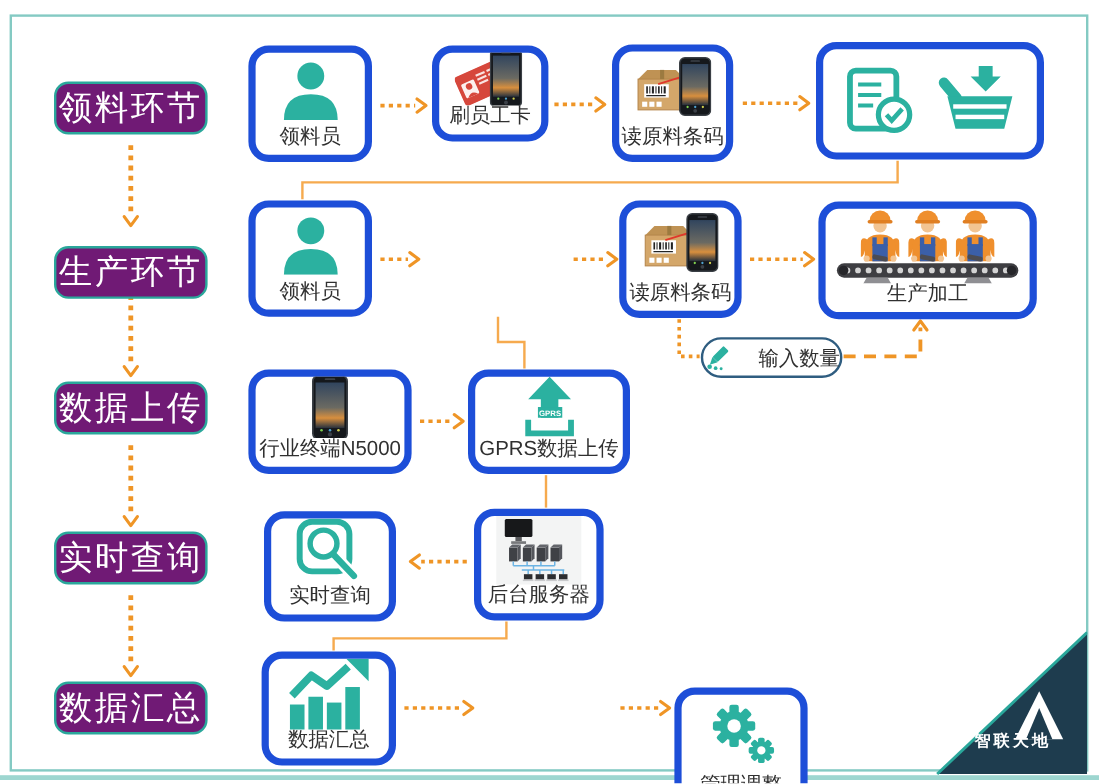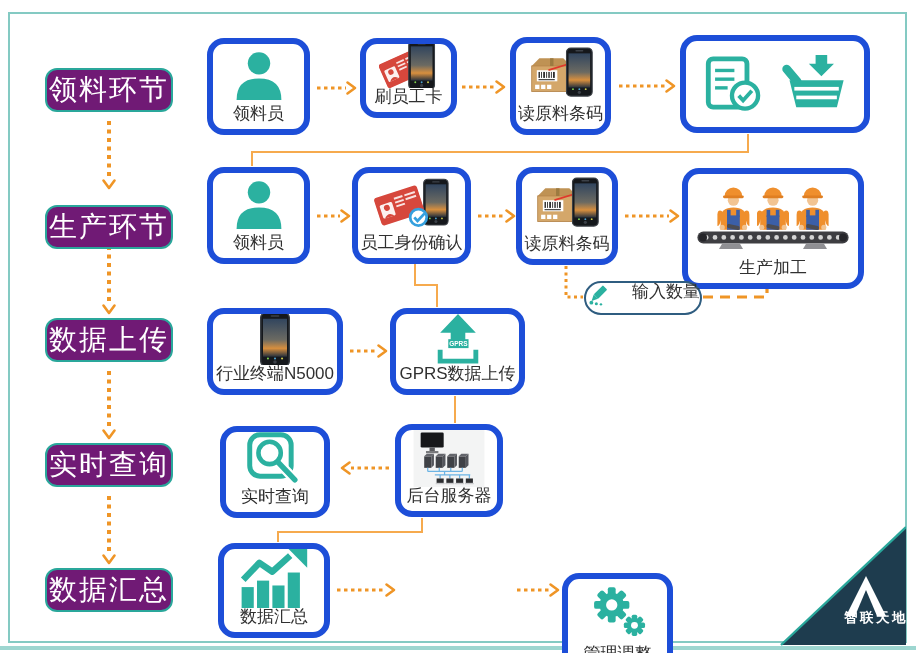--- a/index.html
+++ b/index.html
@@ -15,25 +15,25 @@
   .solid{stroke:#f6aa4e;stroke-width:2;fill:none;}
   .chev{stroke:#ef9526;stroke-width:2.6;fill:none;stroke-linecap:round;stroke-linejoin:round;}
   .stage{position:absolute;width:128px;height:44px;background:#701a75;border:2px solid #2aa79b;
          border-radius:12px;color:#fff;display:flex;align-items:center;justify-content:center;
          font-size:28px;letter-spacing:2px;box-sizing:border-box;z-index:2;white-space:nowrap;}
   .node{position:absolute;background:#fff;border:6px solid #1d4ed8;border-radius:17px;
         display:flex;flex-direction:column;align-items:center;box-sizing:border-box;z-index:2;}
   .icwrap{flex:1;display:flex;align-items:center;justify-content:center;width:100%;overflow:hidden;}
   .nlabel{font-size:17px;color:#303030;padding-bottom:7px;white-space:nowrap;line-height:1;}
   .inputqty{position:absolute;left:584px;top:281px;width:118px;height:34px;background:#fff;
-            border:2px solid #2f5d80;border-radius:17px;display:flex;align-items:flex-start;justify-content:center;
+            border:2px solid #2f5d80;border-radius:17px;display:flex;align-items:center;justify-content:center;
             gap:23px;box-sizing:border-box;z-index:2;}
   .inputqty .nlabel{padding-bottom:0;font-size:17px;}
   .logo-svg{position:absolute;left:780px;top:526px;z-index:2;}
-  .brand{position:absolute;left:812px;top:609px;width:96px;text-align:right;color:#fff;
+  .brand{position:absolute;left:812px;top:609px;width:96px;text-align:left;color:#fff;
          font-size:13.5px;font-weight:bold;letter-spacing:2.5px;z-index:3;white-space:nowrap;}
 </style>
 </head>
 <body>
 
 <div id="canvas">
 
   <svg width="0" height="0" style="position:absolute" aria-hidden="true">
     <defs>
       <linearGradient id="scr" x1="0" y1="0" x2="0" y2="1">
@@ -250,46 +250,33 @@
   <div class="node" style="left:207px;top:167px;width:103px;height:97px">
     <div class="icwrap">
       <svg width="54" height="50" viewBox="0 0 60 58">
         <circle cx="30" cy="15.5" r="13" fill="#2bb1a0"></circle>
         <path d="M4 58 Q4 33 30 33 Q56 33 56 58 Z" fill="#2bb1a0"></path>
       </svg>
     </div>
     <div class="nlabel">领料员</div>
   </div>
 
-  <div class="node" style="left:352px;top:167px;width:119px;height:97px">
-    <div class="icwrap">
-      <svg width="78" height="57" viewBox="0 0 84 62">
-        <use href="#sym-phone" x="54" y="2" width="28" height="55"></use>
-        <g transform="rotate(-18 27 33)">
-            <use href="#sym-card" x="3" y="17" width="50" height="33"></use>
-          </g>
-        <circle cx="49" cy="46" r="9" fill="#ffffff" stroke="#35a0de" stroke-width="3"></circle>
-        <path d="M44.5 46 l3.5 4 l7.5 -8" fill="none" stroke="#35a0de" stroke-width="3"></path>
-      </svg>
-    </div>
-    <div class="nlabel">员工身份确认</div>
-  </div>
 
   <div class="node" style="left:516px;top:167px;width:102px;height:98px">
     <div class="icwrap">
       <svg width="64" height="56" viewBox="0 0 66 58">
         <use href="#sym-carton" x="0" y="10" width="46" height="39"></use>
         <line x1="20" y1="25" x2="46" y2="17" stroke="#e0382b" stroke-width="1.7"></line>
         <use href="#sym-phone" x="38" y="0" width="28" height="54"></use>
       </svg>
     </div>
     <div class="nlabel">读原料条码</div>
   </div>
 
-  <div class="node" style="left:682px;top:168px;width:182px;height:121px">
+  <div class="node" style="left:682px;top:168px;width:182px;height:98px">
     <div class="icwrap">
       <svg width="160" height="64" viewBox="0 0 195 80">
         <use href="#sym-worker" x="28" y="0" width="40" height="60"></use>
         <use href="#sym-worker" x="77.5" y="0" width="40" height="60"></use>
         <use href="#sym-worker" x="127" y="0" width="40" height="60"></use>
         <rect x="3" y="58" width="189" height="15" rx="7.5" fill="#3e3e42"></rect>
         <line x1="14" y1="65.5" x2="183" y2="65.5" stroke="#d4d4d4" stroke-width="6" stroke-dasharray="0 11" stroke-linecap="round"></line>
         <circle cx="10" cy="65.5" r="5" fill="#26262a"></circle>
           <circle cx="185" cy="65.5" r="5" fill="#26262a"></circle>
         <polygon points="34,73 56,73 60,80 30,80" fill="#8f8f93"></polygon>

